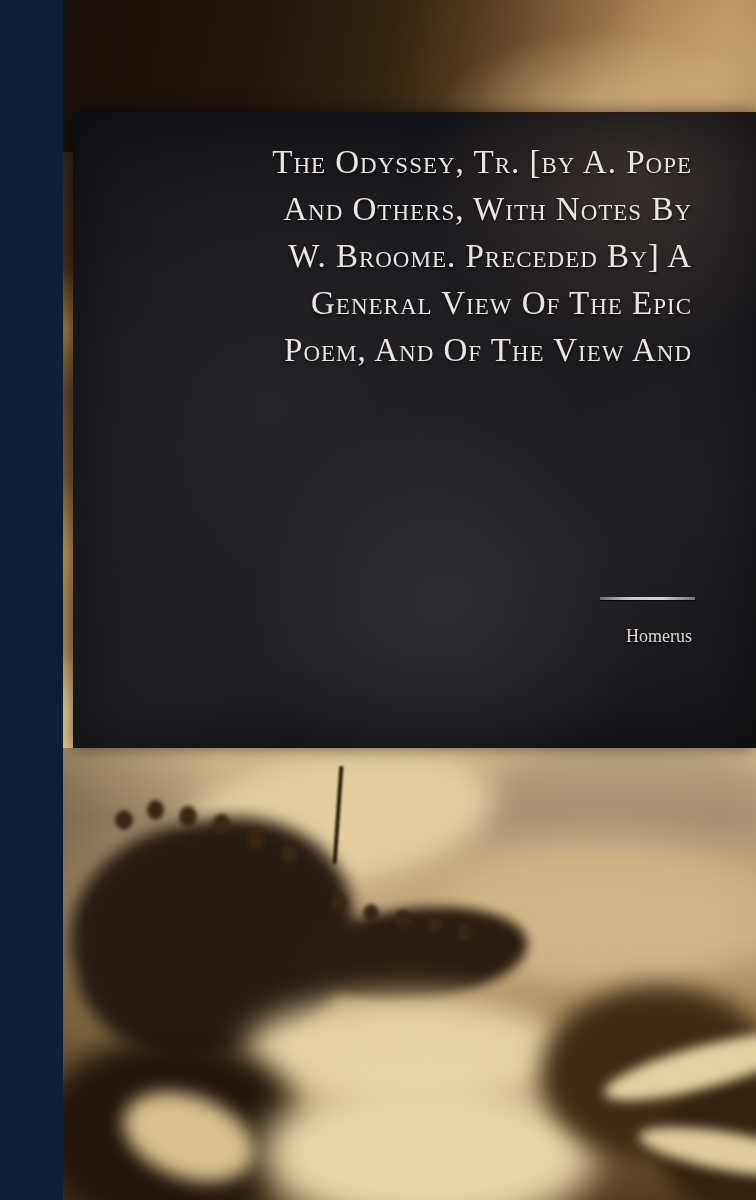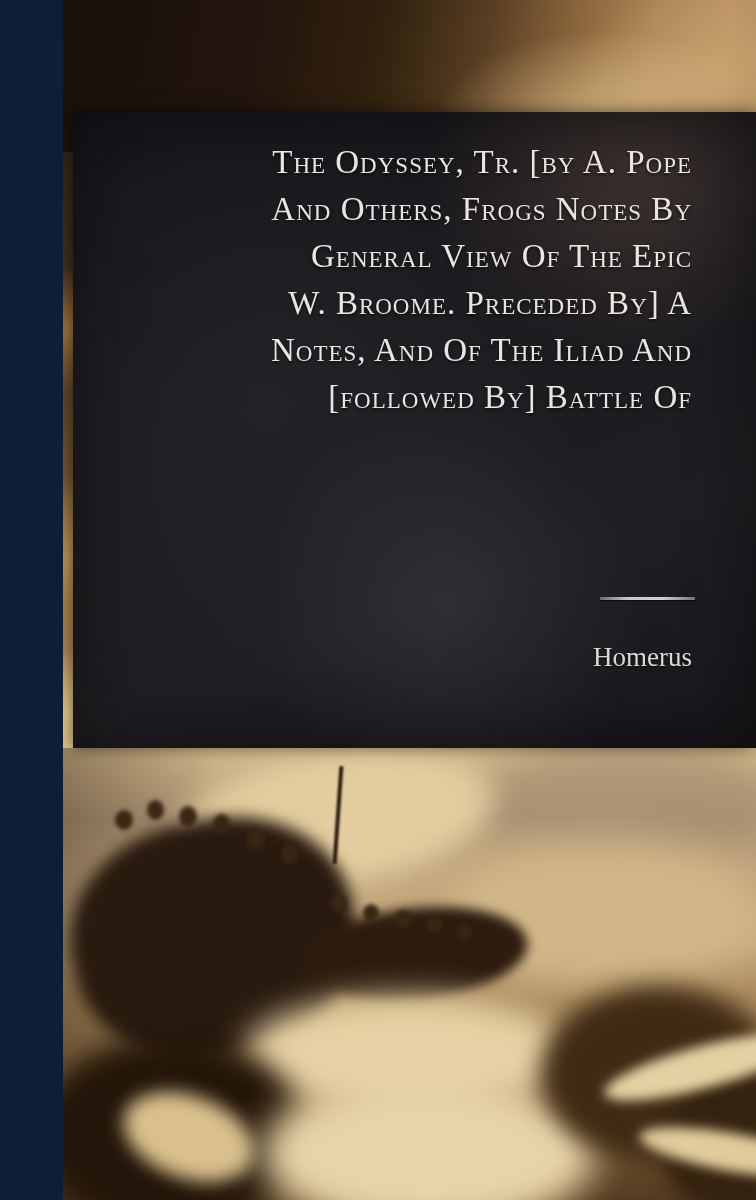--- a/index.html
+++ b/index.html
@@ -47,22 +47,22 @@
     font-variant:small-caps;font-variant-caps:small-caps;
     font-size:33px;line-height:47px;letter-spacing:1px;color:#e9e6e0;
     text-shadow:0 2px 3px rgba(0,0,0,.6);
   }
   .rule{
     position:absolute;top:485px;right:61px;width:95px;height:3px;
     background:linear-gradient(90deg,#6f6e6c,#c9c8c6 30%,#d2d1cf 65%,#757371);
     box-shadow:0 1px 1px rgba(0,0,0,.7);
   }
   .authors{
-    position:absolute;top:526px;right:64px;text-align:right;white-space:nowrap;
-    font-size:27px;line-height:38px;color:#dcd9d4;
+    position:absolute;top:505px;right:64px;text-align:right;white-space:nowrap;
+    font-size:18px;line-height:38px;color:#dcd9d4;
     text-shadow:0 2px 2px rgba(0,0,0,.6);
   }
   .head{position:absolute;border-radius:50%;background:#3a2614;filter:blur(2px);}
 </style>
 </head>
 <body>
 
 <div class="cover">
 
   <div class="sky"></div>
@@ -106,25 +106,24 @@
     <div class="blob" style="left:478px;top:238px;width:235px;height:175px;background:#3f2a14;filter:blur(12px);"></div>
     <div class="blob" style="left:598px;top:328px;width:175px;height:145px;background:#35220f;filter:blur(10px);"></div>
 
     <div class="blob" style="left:538px;top:298px;width:205px;height:42px;background:#e4d1a2;filter:blur(6px);transform:rotate(-15deg);"></div>
     <div class="blob" style="left:575px;top:385px;width:185px;height:38px;background:#e0cb9b;filter:blur(6px);transform:rotate(10deg);"></div>
   </div>
 
   <div class="panel">
     <div class="title">
       <div>The Odyssey, Tr. [by A. Pope</div>
-      <div>And Others, Frogs Notes By</div>
+      <div>And Others, With Notes By</div>
+      <div>W. Broome. Preceded By] A</div>
       <div>General View Of The Epic</div>
-      <div>W. Broome. Preceded By] A</div>
-      <div>Notes, And Of The Iliad And</div>
-      <div>[followed By] Battle Of</div>
+      <div>Poem, And Of The View And</div>
     </div>
     <div class="rule"></div>
     <div class="authors">
       <div>Homerus</div>
     </div>
   </div>
 
 </div>
 
 </body></html>

